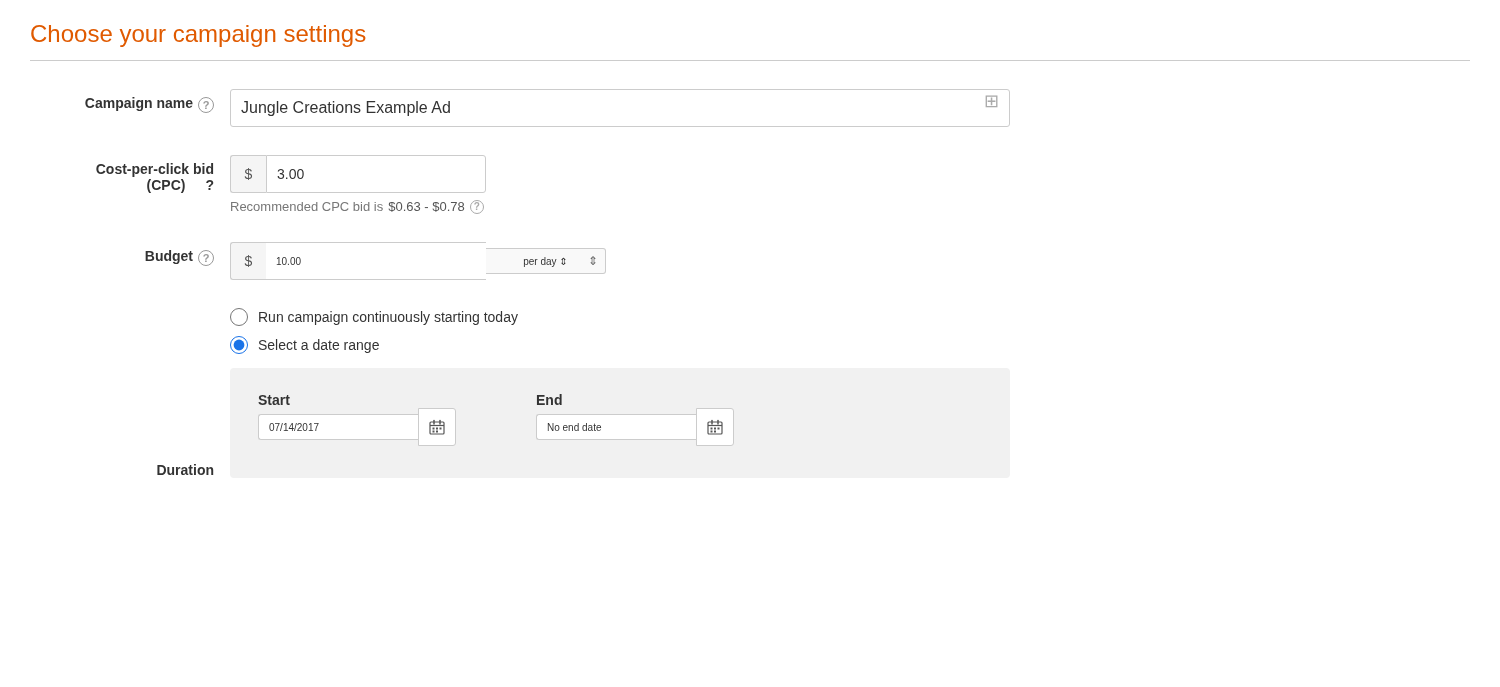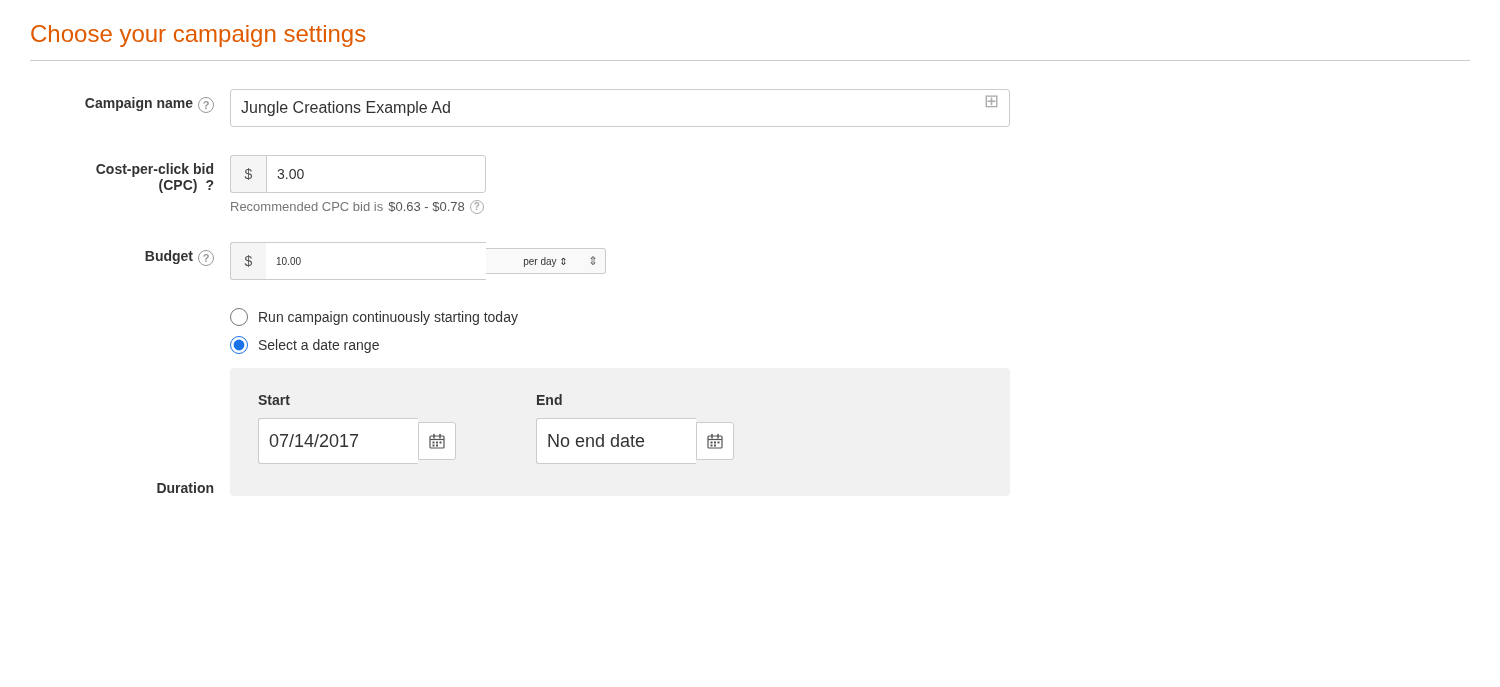--- a/index.html
+++ b/index.html
@@ -247,42 +247,41 @@
     }
 
     .date-range-inner {
       display: flex;
       gap: 80px;
     }
 
     .date-group {
       display: flex;
       flex-direction: column;
-      gap: 10px;
     }
 
     .date-group-label {
       font-weight: bold;
       font-size: 14px;
       color: #333;
     }
 
     .date-input-row {
       display: flex;
       align-items: center;
       gap: 0;
     }
 
     .date-input-field {
       border: 1px solid #ccc;
       border-radius: 3px 0 0 3px;
       border-right: none;
-      height: 46px;
+      height: 26px;
       padding: 0 10px;
-      font-size: 18px;
+      font-size: 10px;
       color: #333;
       width: 160px;
       background: #fff;
       outline: none;
     }
 
     .calendar-btn {
       display: flex;
       align-items: center;
       justify-content: center;
@@ -309,21 +308,21 @@
       font-weight: bold;
       font-size: 14px;
       text-align: right;
     }
 
     .cpc-label-sub {
       font-weight: bold;
       font-size: 14px;
       display: flex;
       align-items: center;
-      gap: 8px;
+      gap: 20px;
     }
   </style>
 </head>
 <body>
 
 <h1 class="page-title">Choose your campaign settings</h1>
 <hr class="divider">
 
 <div class="form-section">
 

